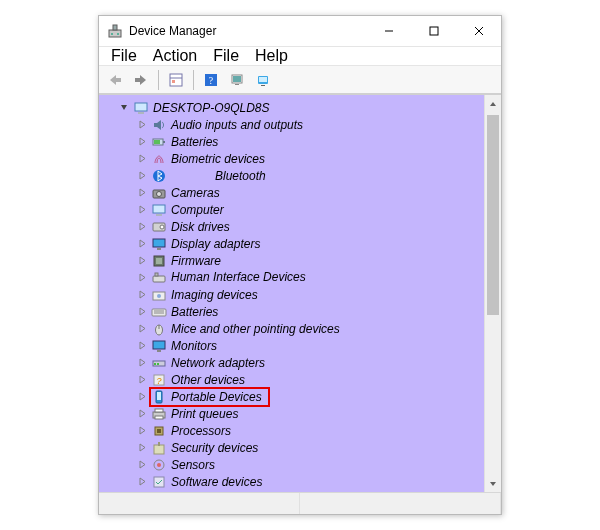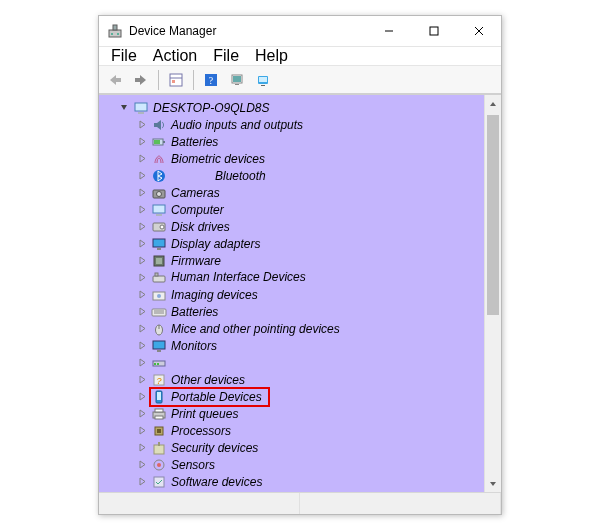--- a/index.html
+++ b/index.html
@@ -482,20 +482,21 @@
             </svg>
           </span>
           <span style="display: inline-flex; align-items: center;">
             <span class="node-icon">
               <svg viewBox="0 0 16 16">
                 <rect x="2" y="6" width="12" height="5" fill="#ccd" stroke="#669"></rect>
                 <rect x="3" y="8" width="2" height="2" fill="#4b4"></rect>
                 <rect x="6" y="8" width="2" height="2" fill="#4b4"></rect>
               </svg>
             </span>
+            <span class="node-label">Network adapters</span>
           </span>
         </div>
         <div class="child-row">
           <span class="expander">
             <svg width="9" height="9" viewBox="0 0 9 9">
               <path d="M2 1 L7 4.5 L2 8 Z" fill="none" stroke="#808080"></path>
             </svg>
           </span>
           <span style="display: inline-flex; align-items: center;">
             <span class="node-icon">

